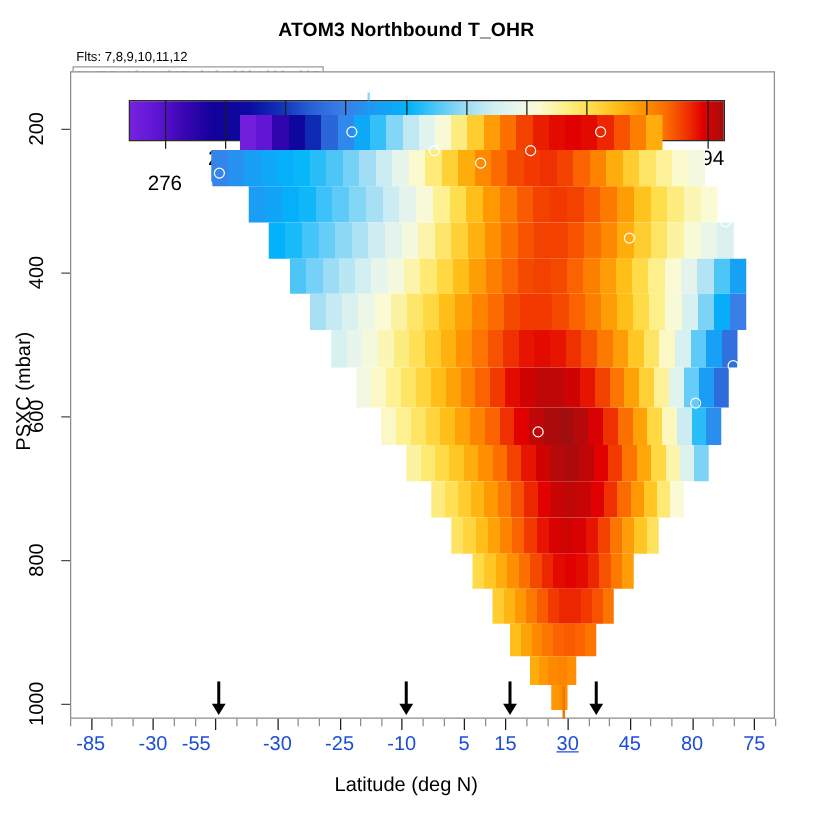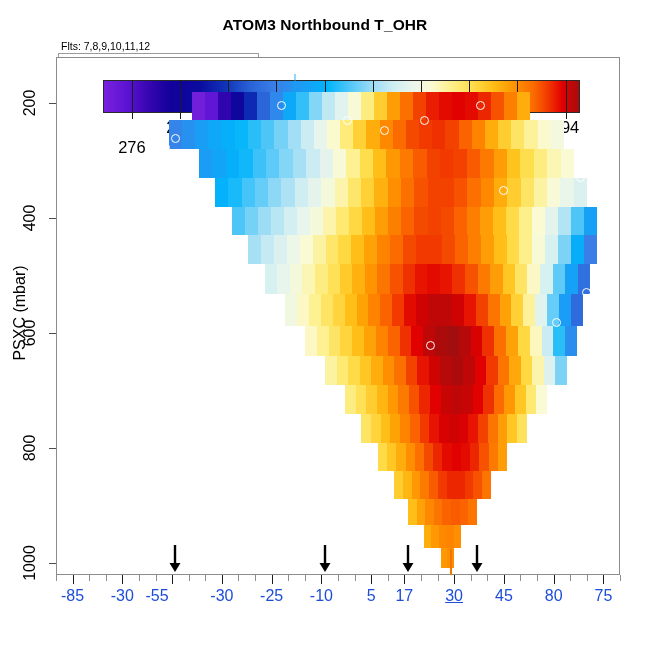--- a/index.html
+++ b/index.html
@@ -178,21 +178,21 @@
       <div class="xtick minor" style="left: 586.824px; top: 575px; height: 6px;"></div>
       <div class="xtick" style="left: 603.412px; top: 575px; height: 9px;"></div>
       <div class="xtick minor" style="left: 620px; top: 575px; height: 6px;"></div>
       <div class="xlab" style="left: 72.5882px; top: 587px;">-85</div>
       <div class="xlab" style="left: 122.353px; top: 587px;">-30</div>
       <div class="xlab" style="left: 157px; top: 587px;">-55</div>
       <div class="xlab" style="left: 221.882px; top: 587px;">-30</div>
       <div class="xlab" style="left: 271.647px; top: 587px;">-25</div>
       <div class="xlab" style="left: 321.412px; top: 587px;">-10</div>
       <div class="xlab" style="left: 371.176px; top: 587px;">5</div>
-      <div class="xlab" style="left: 404.353px; top: 587px;">17</div>
+      <div class="xlab" style="left: 404.353px; top: 587px;">15</div>
       <div class="xlab" style="left: 454.118px; top: 587px; text-decoration: underline;">30</div>
       <div class="xlab" style="left: 503.882px; top: 587px;">45</div>
       <div class="xlab" style="left: 553.647px; top: 587px;">80</div>
       <div class="xlab" style="left: 603.412px; top: 587px;">75</div>
       <div class="arrow" style="left: 175.435px; top: 545px; height: 28px;"><svg width="14" height="28" viewBox="0 0 14 28">
           <line x1="7" y1="0" x2="7" y2="20" stroke="#000" stroke-width="2.4"></line>
           <polygon points="1.5,18 12.5,18 7,27" fill="#000"></polygon>
         </svg></div>
       <div class="arrow" style="left: 324.729px; top: 545px; height: 28px;"><svg width="14" height="28" viewBox="0 0 14 28">
           <line x1="7" y1="0" x2="7" y2="20" stroke="#000" stroke-width="2.4"></line>
@@ -202,14 +202,15 @@
           <line x1="7" y1="0" x2="7" y2="20" stroke="#000" stroke-width="2.4"></line>
           <polygon points="1.5,18 12.5,18 7,27" fill="#000"></polygon>
         </svg></div>
       <div class="arrow" style="left: 477.341px; top: 545px; height: 28px;"><svg width="14" height="28" viewBox="0 0 14 28">
           <line x1="7" y1="0" x2="7" y2="20" stroke="#000" stroke-width="2.4"></line>
           <polygon points="1.5,18 12.5,18 7,27" fill="#000"></polygon>
         </svg></div>
     </div>
 
   <div class="ytitle" id="ytitle" style="left: -45px; top: 304px; width: 130px; text-align: center;">PSXC (mbar)</div>
+  <div class="xtitle" id="xtitle" style="top: 620px;">Latitude (deg N)</div>
 
 </div>
 
 </body></html>

